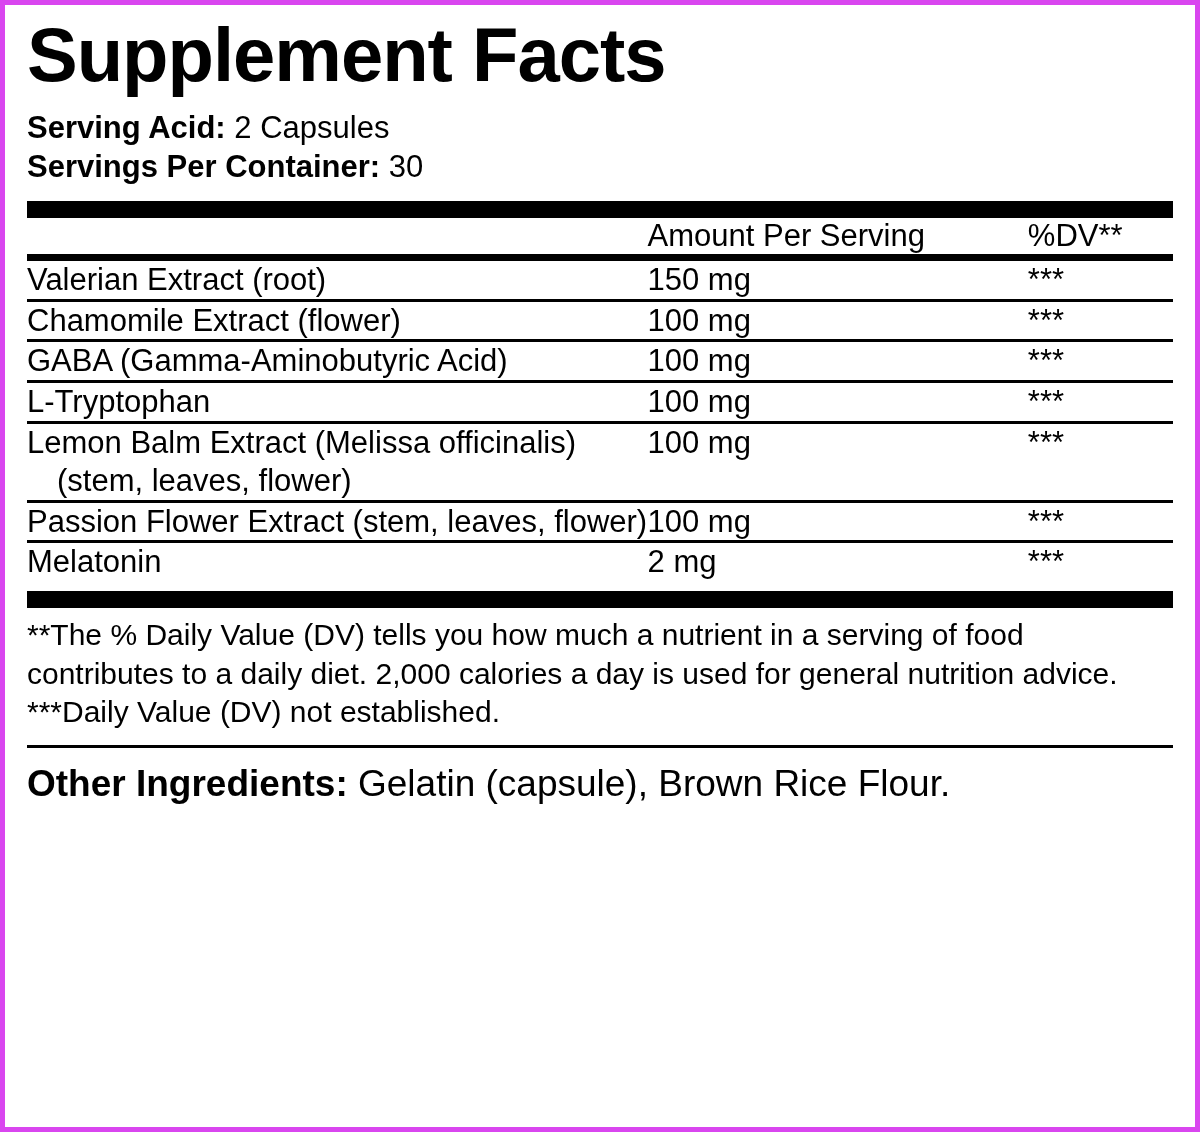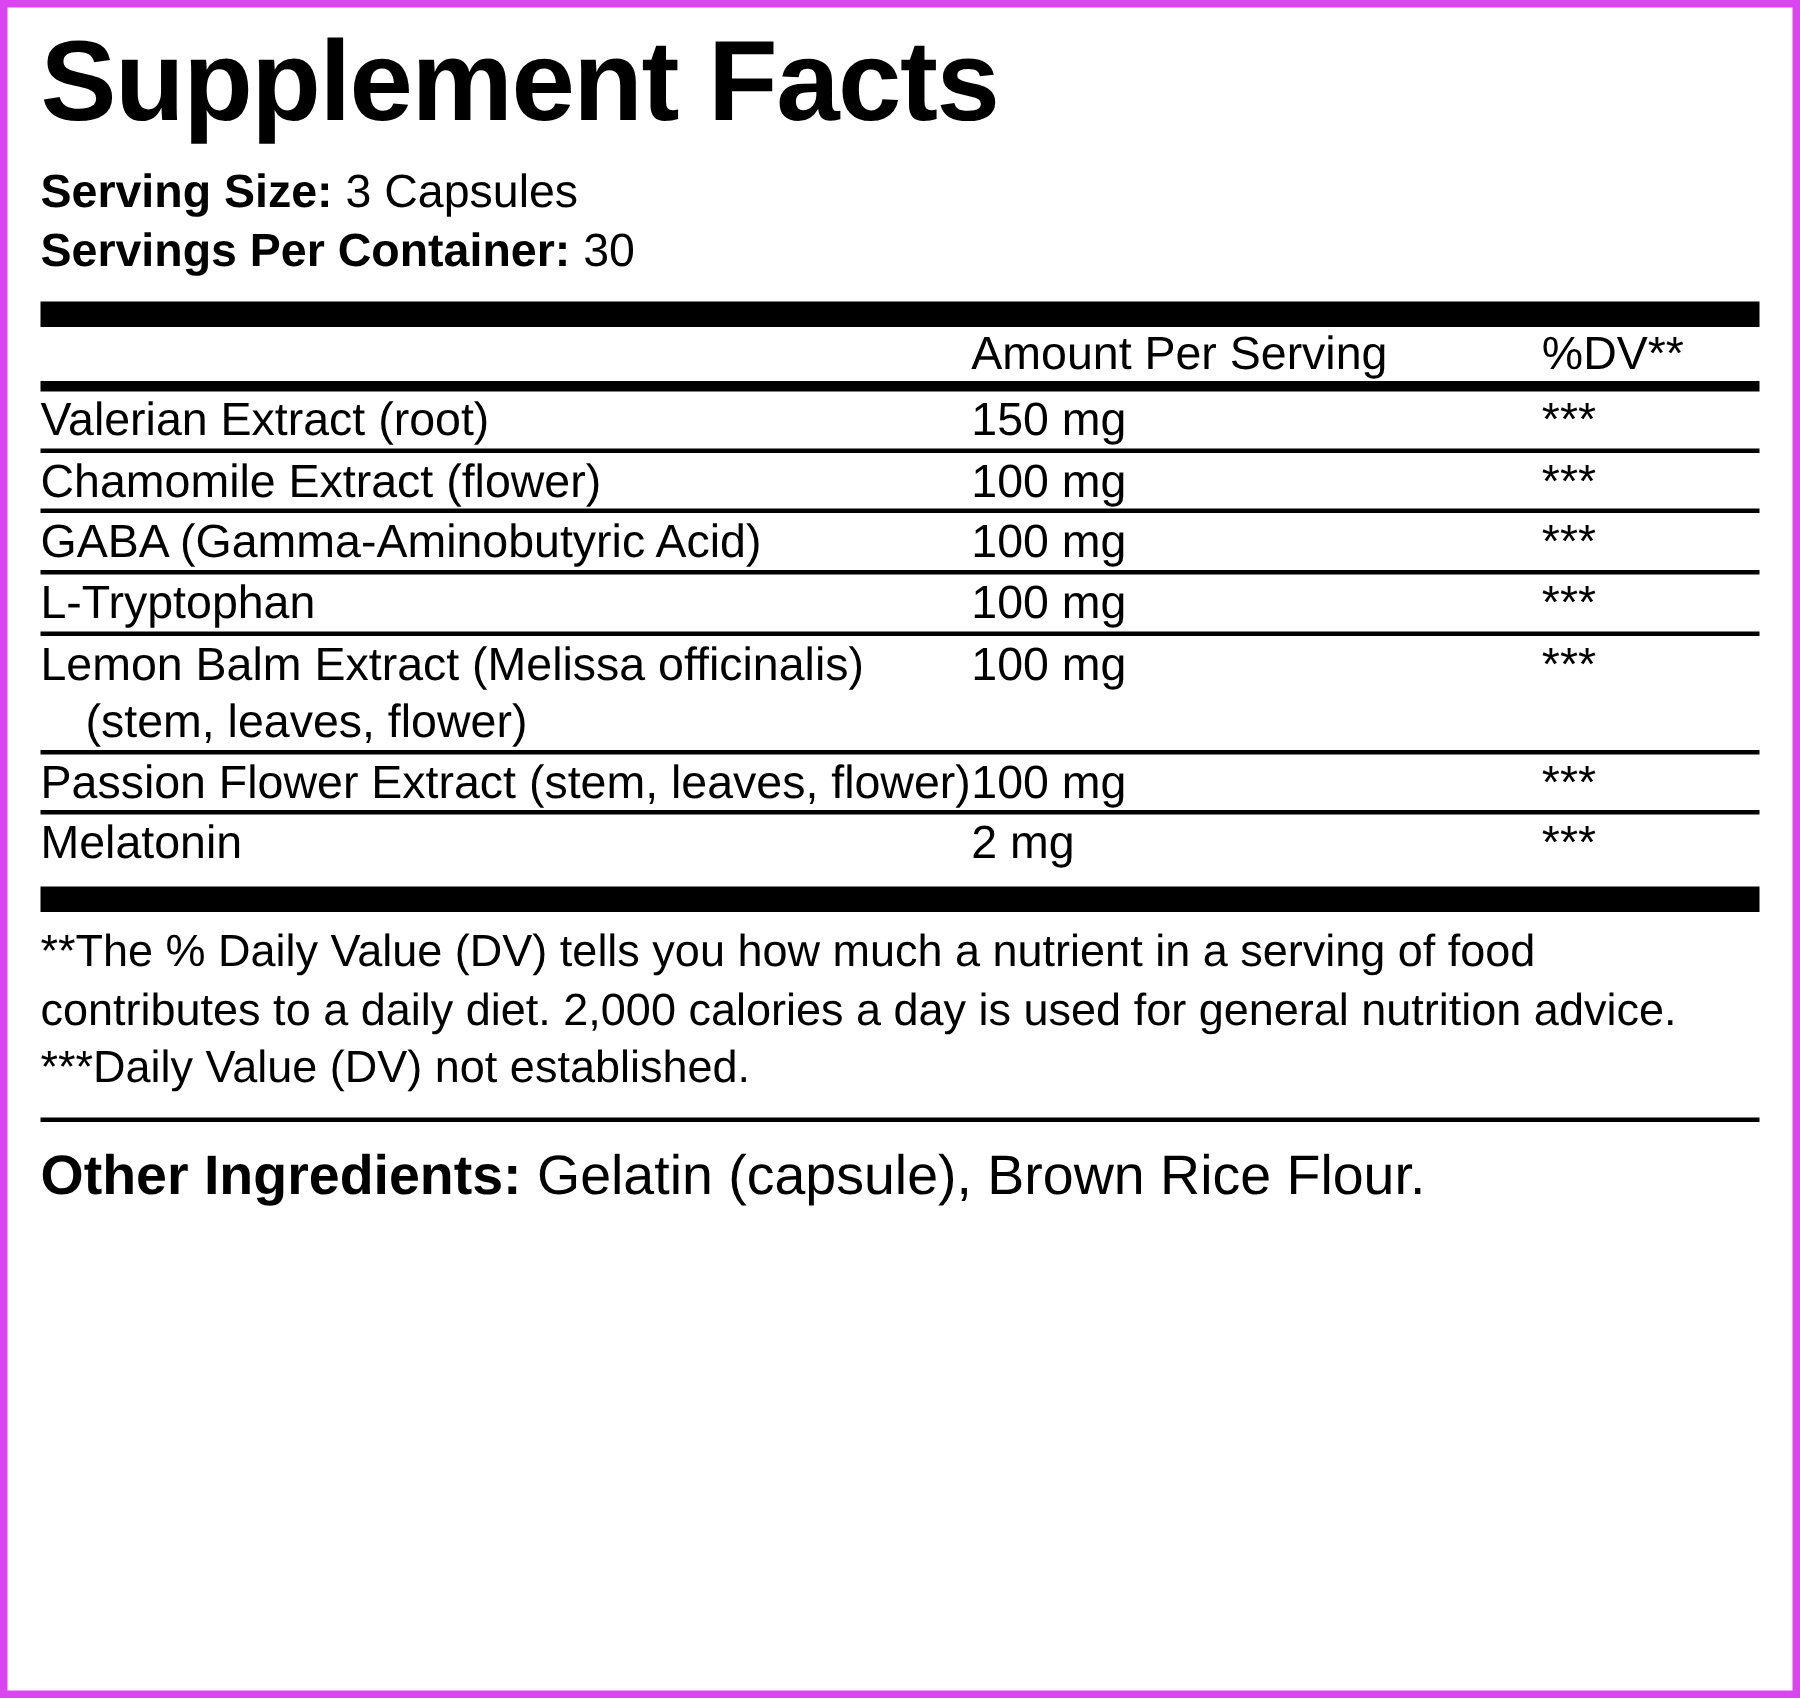--- a/index.html
+++ b/index.html
@@ -101,22 +101,22 @@
   .spacer { flex: 1 1 auto; }
 </style>
 </head>
 <body>
 
 <div class="panel">
 
   <div class="title">Supplement Facts</div>
 
   <div class="serving-line">
-    <b>Serving Size:</b>
-    <span>3 Capsules</span>
+    <b>Serving Acid:</b>
+    <span>2 Capsules</span>
   </div>
   <div class="serving-line">
     <b>Servings Per Container:</b>
     <span>30</span>
   </div>
 
   <div class="rule-thick"></div>
 
   <table class="facts">
     <colgroup>

